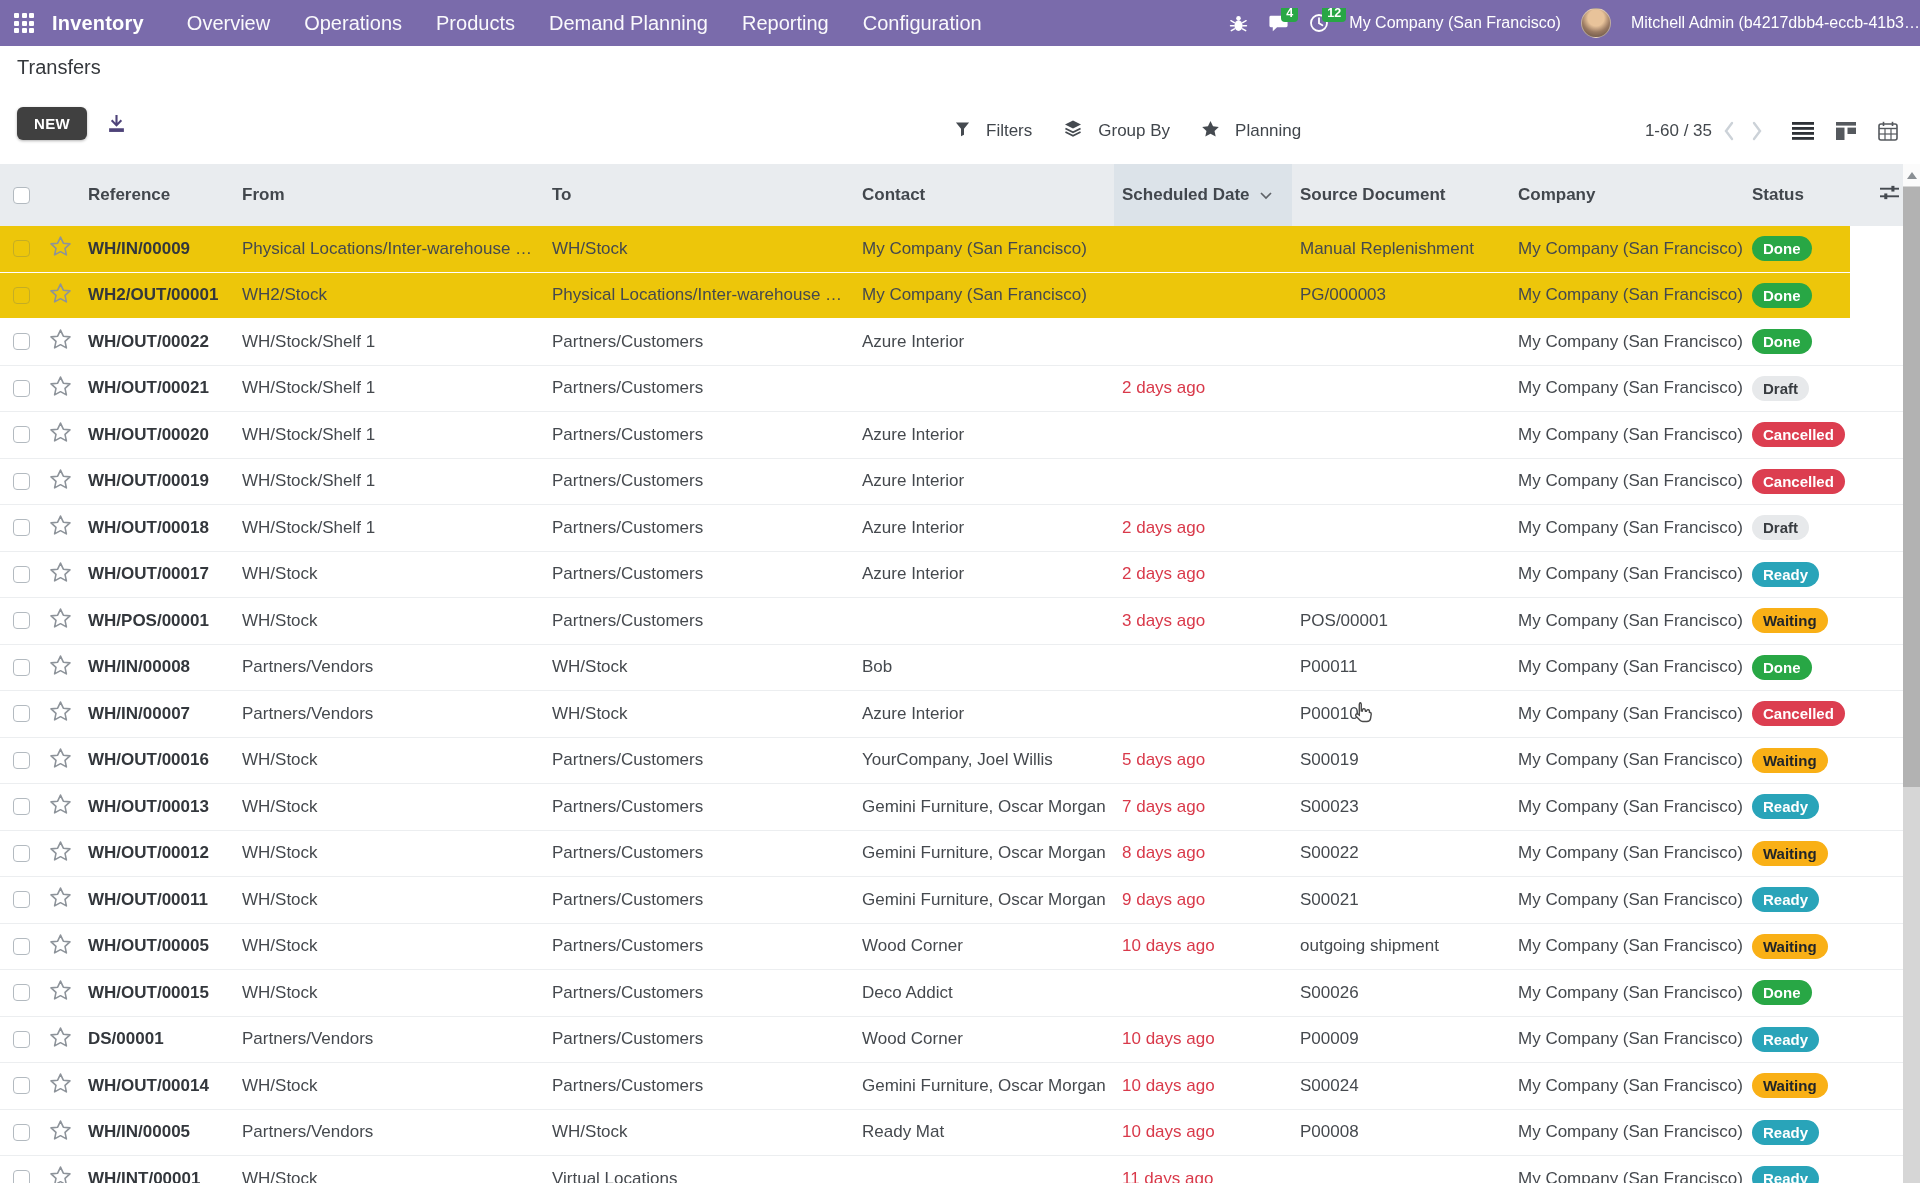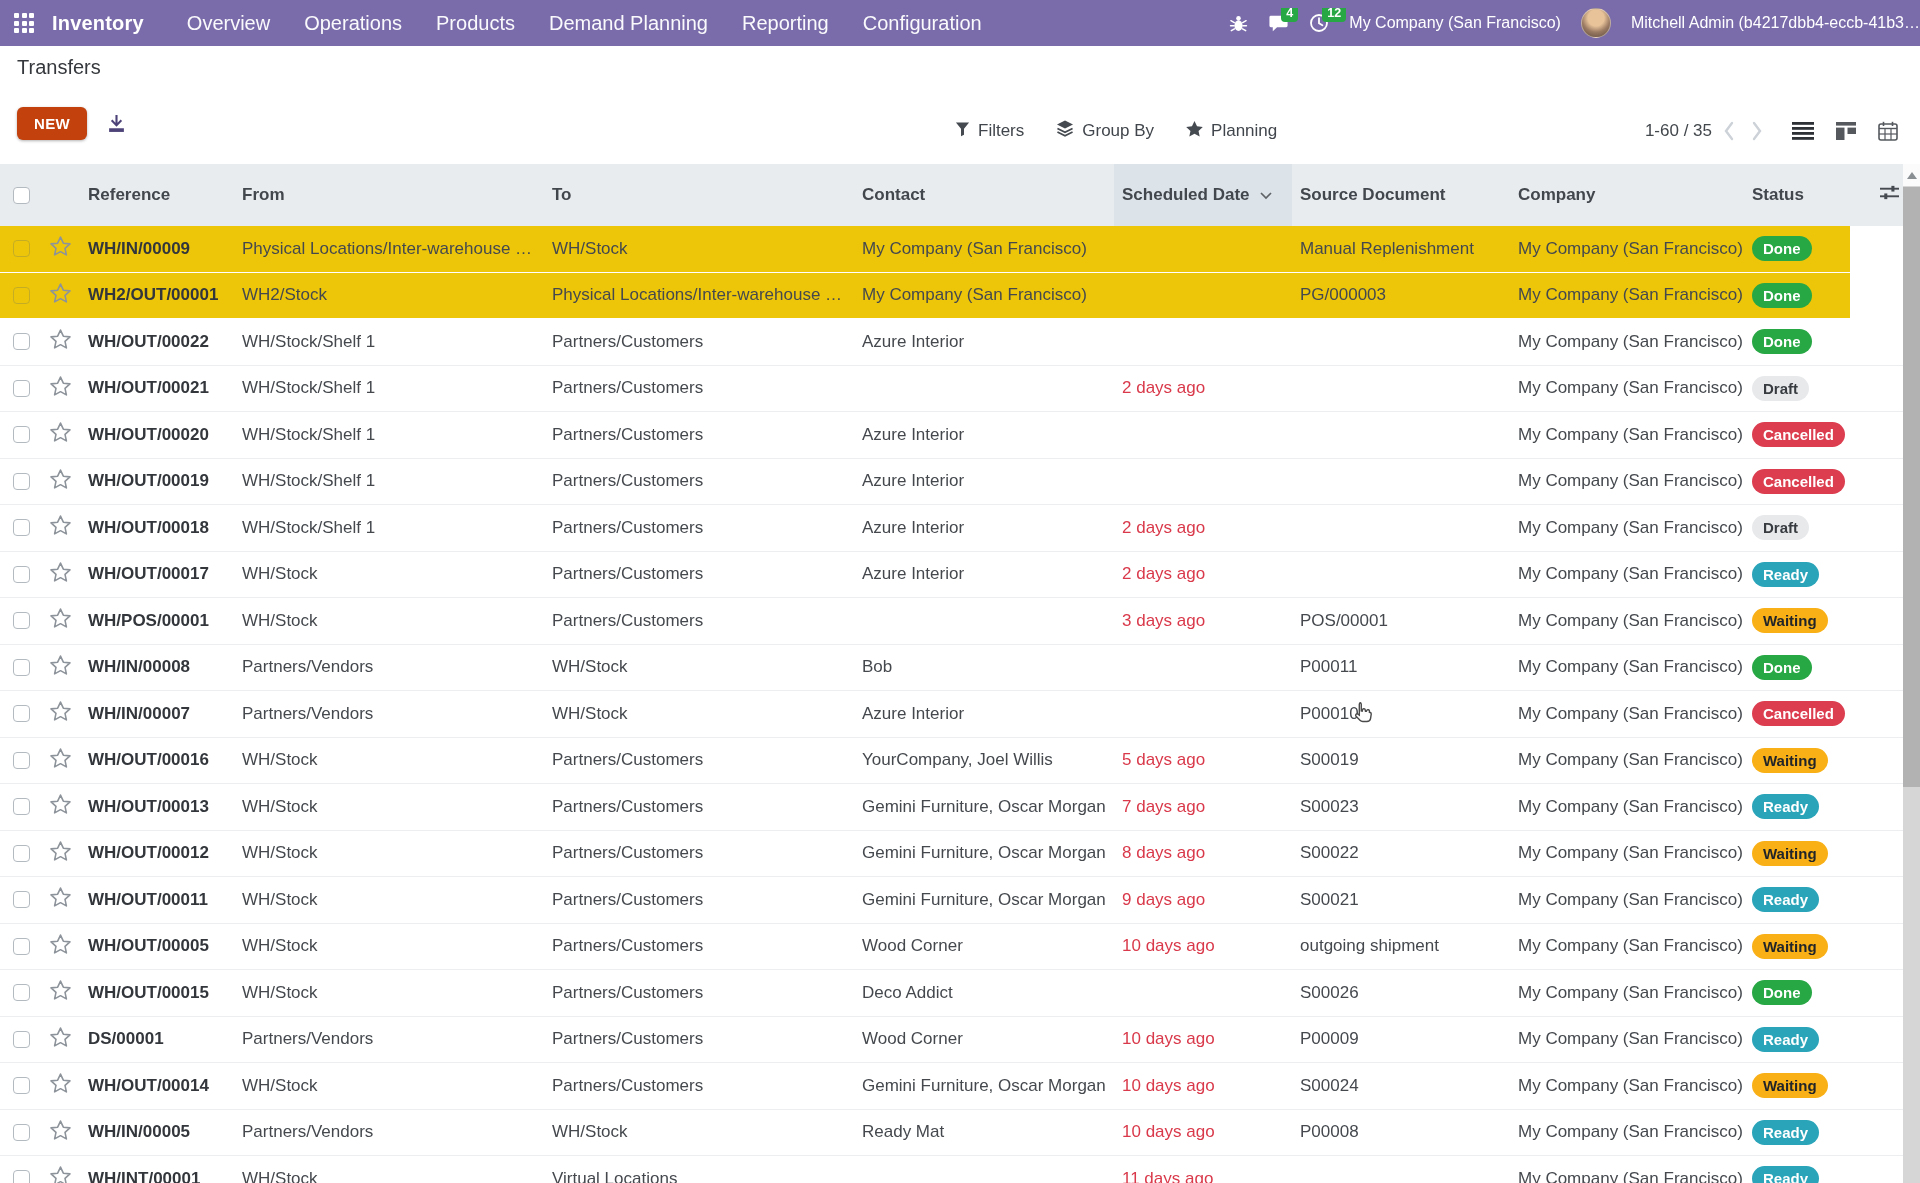--- a/index.html
+++ b/index.html
@@ -15,27 +15,27 @@
   .tb-right{margin-left:auto;display:flex;align-items:center;gap:20px;white-space:nowrap;overflow:hidden;padding-left:10px;}
   .tb-ico{position:relative;display:flex;align-items:center;cursor:pointer;}
   .nbadge{position:absolute;top:-8px;left:13px;background:#28a745;color:#fff;font-size:12.5px;font-weight:700;padding:1px 5px;border-radius:4px;line-height:15px;}
   .tb-company{font-size:16px;cursor:pointer;}
   .avatar{width:30px;height:30px;border-radius:50%;background:radial-gradient(circle at 50% 32%,#e8c39a 0 34%,#9a7a62 60%,#58463c 100%);border:1px solid rgba(255,255,255,.4);flex:0 0 auto;}
   .tb-user{font-size:16px;overflow:hidden;}
   
   .cpanel{position:absolute;top:46px;left:0;width:1920px;height:118px;background:#fff;}
   .cp-title{position:absolute;left:17px;top:10px;font-size:20px;color:#35383c;}
   .cp-actions{position:absolute;left:17px;top:60px;height:34px;display:flex;align-items:center;gap:20px;}
-  .btn-new{background:#c2410c;color:#fff;font-size:15px;font-weight:700;border:none;border-radius:6px;padding:8px 17px;cursor:pointer;box-shadow:0 1px 3px rgba(0,0,0,.3);letter-spacing:.3px;}
+  .btn-new{background:#404040;color:#fff;font-size:15px;font-weight:700;border:none;border-radius:6px;padding:8px 17px;cursor:pointer;box-shadow:0 1px 3px rgba(0,0,0,.3);letter-spacing:.3px;}
   .export-btn{display:flex;align-items:center;cursor:pointer;}
   .searchbox{position:absolute;left:955px;top:0;width:965px;height:52px;display:flex;align-items:center;border-bottom:1px solid #dadde0;}
   .search-ph{font-size:17px;color:#777c81;padding-left:8px;flex:1;}
   .search-mag{padding-right:18px;display:flex;align-items:center;cursor:pointer;}
   .cp-controls{position:absolute;left:955px;top:52px;width:965px;height:66px;display:flex;align-items:center;}
-  .facet-btn{display:flex;align-items:center;gap:8px;font-size:17px;color:#41464c;cursor:pointer;margin-right:32px;}
+  .facet-btn{display:flex;align-items:center;gap:16px;font-size:17px;color:#41464c;cursor:pointer;margin-right:32px;}
   .pager{margin-left:auto;display:flex;align-items:center;font-size:17px;color:#42474c;gap:4px;}
   .pg-arrow{padding:0 7px;display:flex;align-items:center;cursor:pointer;}
   .views{display:flex;align-items:center;gap:22px;margin-left:22px;margin-right:22px;}
   .view-btn{display:flex;align-items:center;cursor:pointer;}
   
   .list{position:absolute;top:164px;left:0;width:1903px;}
   .thead{display:flex;align-items:center;height:62px;background:#e9ecef;font-size:17px;font-weight:600;color:#42474d;}
   .tr{display:flex;align-items:center;height:46.5px;border-bottom:1px solid #eceef0;font-size:17px;color:#45494e;background:#fff;cursor:pointer;}
   .tr.hl{background:#edc60a;border-bottom-color:#fff;}
   .cell{white-space:nowrap;overflow:hidden;padding-right:8px;}

